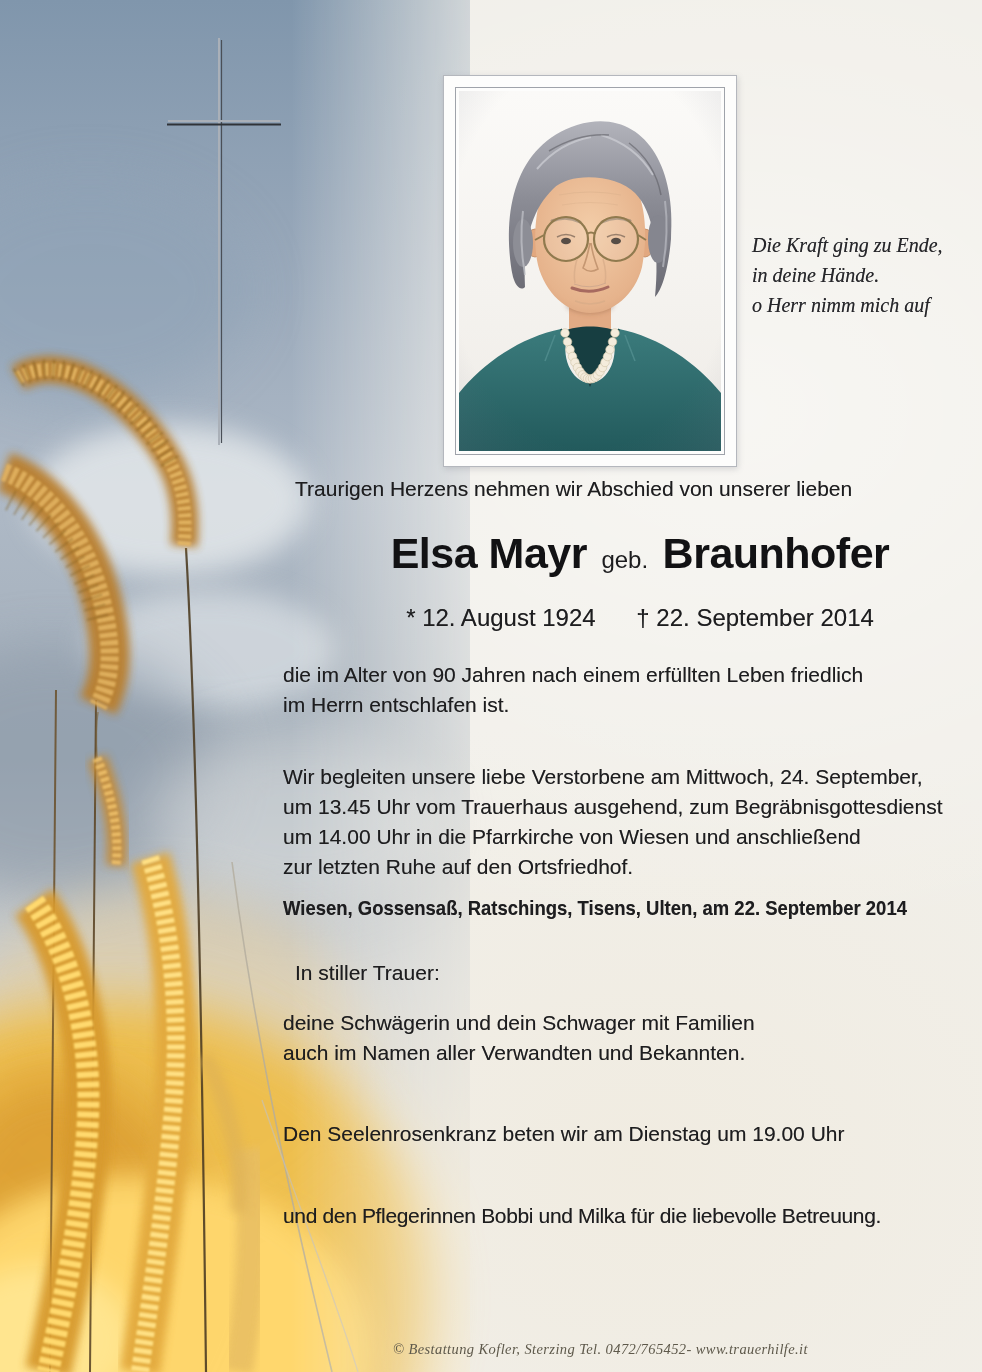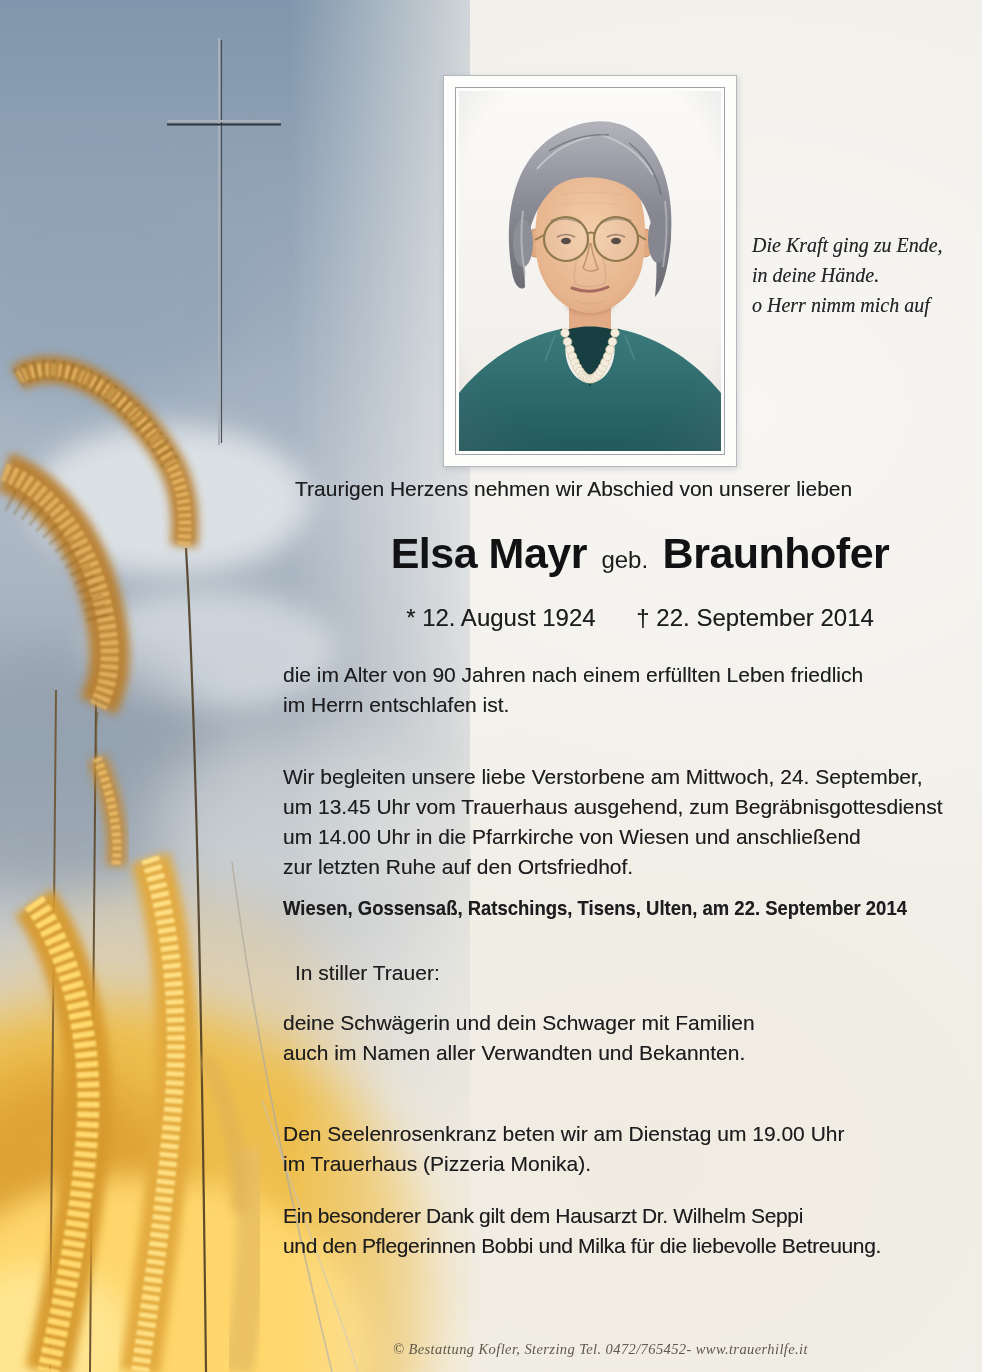--- a/index.html
+++ b/index.html
@@ -307,23 +307,21 @@
 
   <div class="txt mlabel">In stiller Trauer:</div>
 
   <div class="txt p-mourn">
     <span>deine Schwägerin und dein Schwager mit Familien</span>
     <span>auch im Namen aller Verwandten und Bekannten.</span>
   </div>
 
   <div class="txt p-ros">
     <span>Den Seelenrosenkranz beten wir am Dienstag um 19.00 Uhr</span>
-    <span>im Trauerhaus (Pizzeria Monika).</span>
   </div>
 
   <div class="txt p-thx">
-    <span>Ein besonderer Dank gilt dem Hausarzt Dr. Wilhelm Seppi</span>
     <span>und den Pflegerinnen Bobbi und Milka für die liebevolle Betreuung.</span>
   </div>
 
   <div class="footer">© Bestattung Kofler, Sterzing  Tel. 0472/765452- www.trauerhilfe.it</div>
 
 </div>
 
 </body></html>

